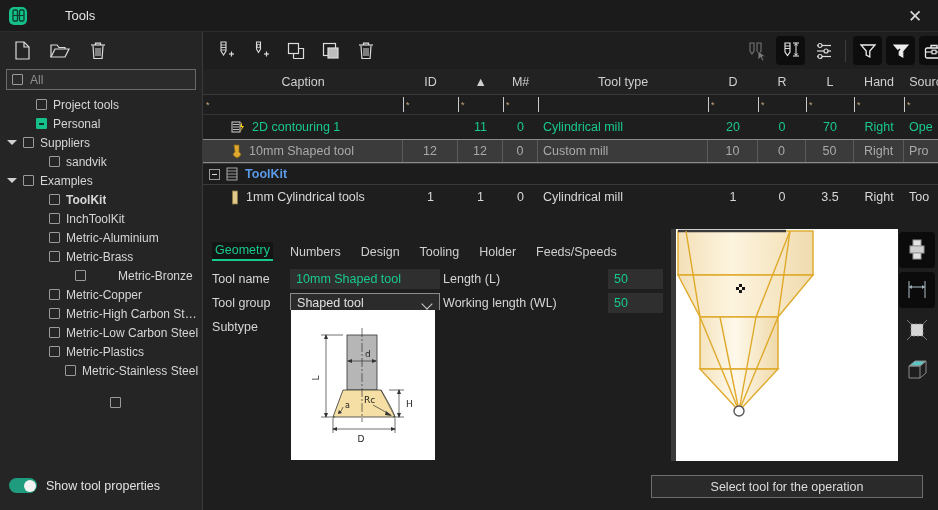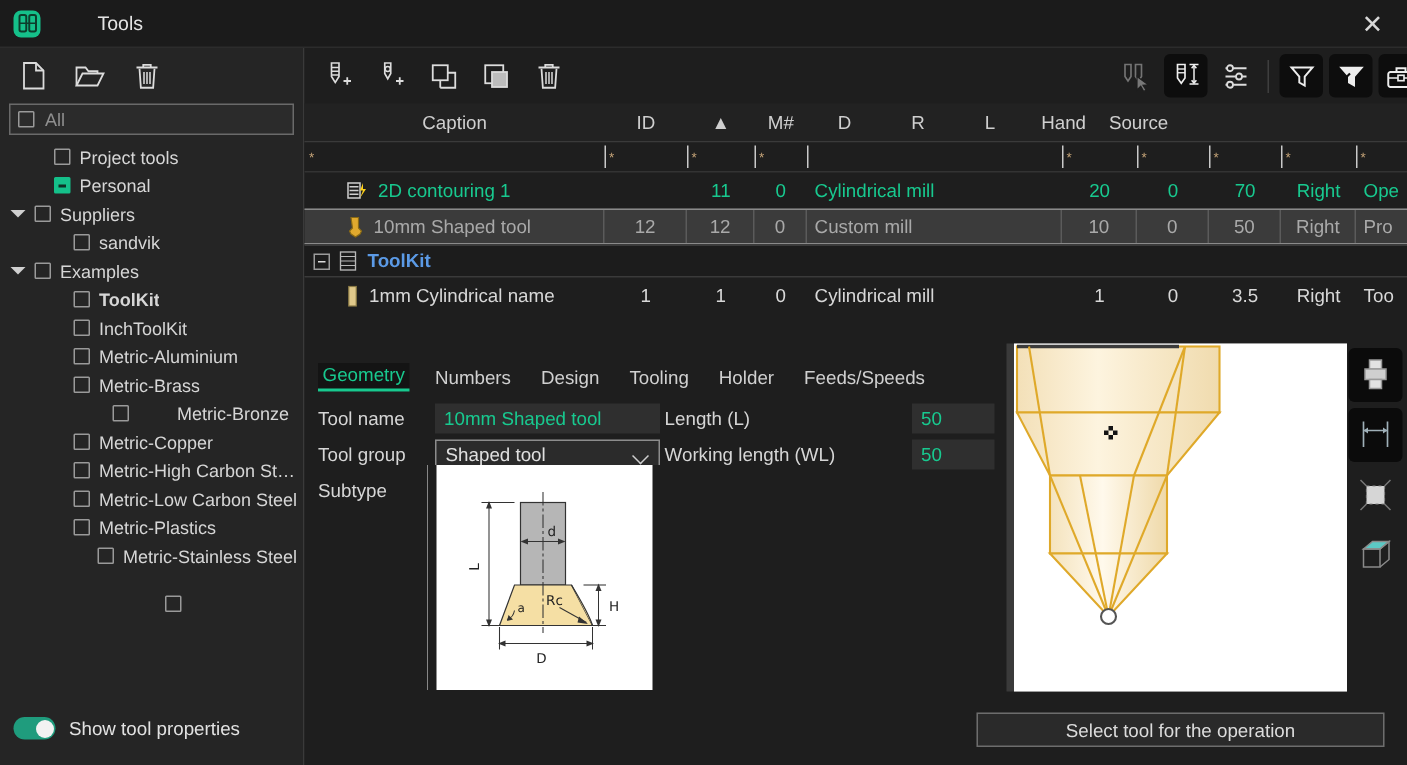--- a/index.html
+++ b/index.html
@@ -432,20 +432,21 @@
           </div>
         </div>
       </div>
 
       <div class="table-wrap">
         <div class="thead" id="thead">
             <div class="th" style="width: 200px;">Caption</div>
             <div class="th" style="width: 55px;">ID</div>
             <div class="th" style="width: 45px;">▲</div>
             <div class="th" style="width: 35px;">M#</div>
+            <div class="th" style="width: 170px;">Tool type</div>
             <div class="th" style="width: 50px;">D</div>
             <div class="th" style="width: 48px;">R</div>
             <div class="th" style="width: 48px;">L</div>
             <div class="th" style="width: 50px;">Hand</div>
             <div class="th" style="width: 50px;">Source</div>
           </div>
         <div class="filter-row" id="filterrow">
             <div class="fcell" style="width: 200px;">
               <span>*</span>
             </div>
@@ -530,21 +531,21 @@
               </span>
               <span class="grp-label">ToolKit</span>
             </div>
             <div class="row-sub">
               <div class="td l" style="width: 200px; display: flex; align-items: center; padding-left: 28px;">
                 <span style="display: flex; margin-right: 7px; align-items: center;">
                   <svg width="8" height="15" viewBox="0 0 8 15">
                     <rect x="1.5" y="1" width="5" height="13" fill="#e0c98a" stroke="#8a7a45" stroke-width="0.8"></rect>
                   </svg>
                 </span>
-                <span>1mm Cylindrical name</span>
+                <span>1mm Cylindrical tools</span>
               </div>
               <div class="td c" style="width: 55px;">1</div>
               <div class="td c" style="width: 45px;">1</div>
               <div class="td c" style="width: 35px;">0</div>
               <div class="td l" style="width: 170px; padding-left: 5px;">Cylindrical mill</div>
               <div class="td c" style="width: 50px;">1</div>
               <div class="td c" style="width: 48px;">0</div>
               <div class="td c" style="width: 48px;">3.5</div>
               <div class="td c" style="width: 50px;">Right</div>
               <div class="td l" style="width: 50px; padding-left: 5px;">Too</div>

